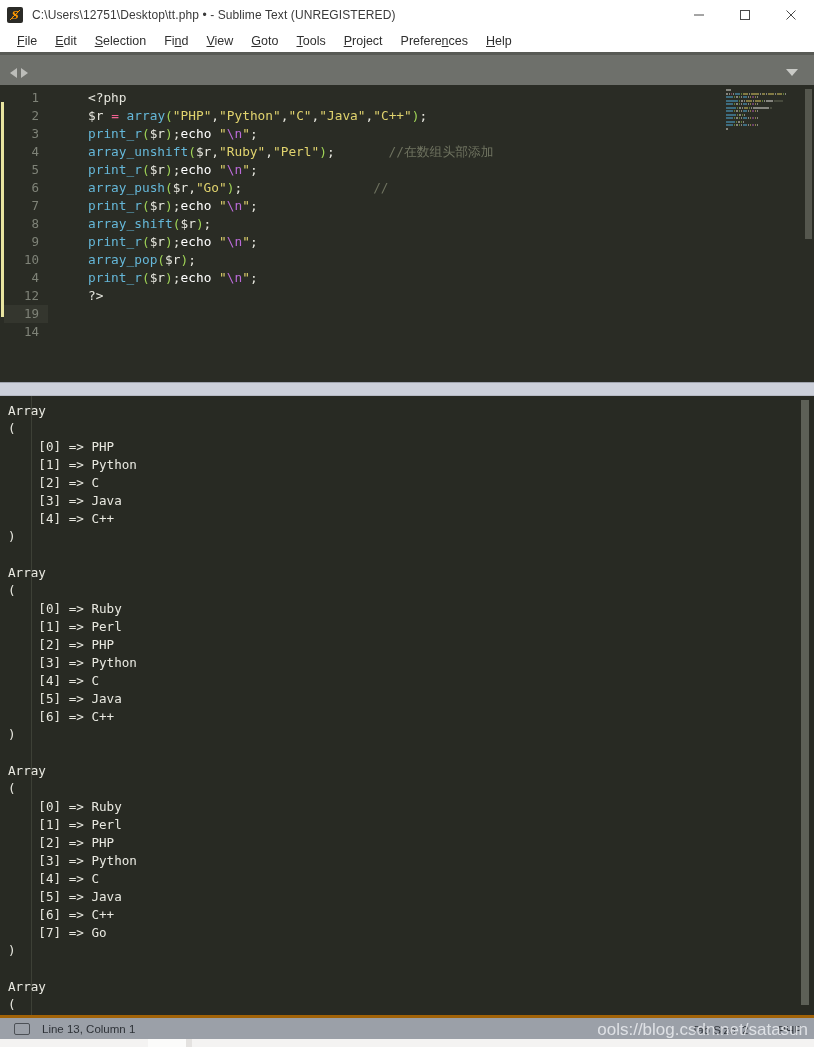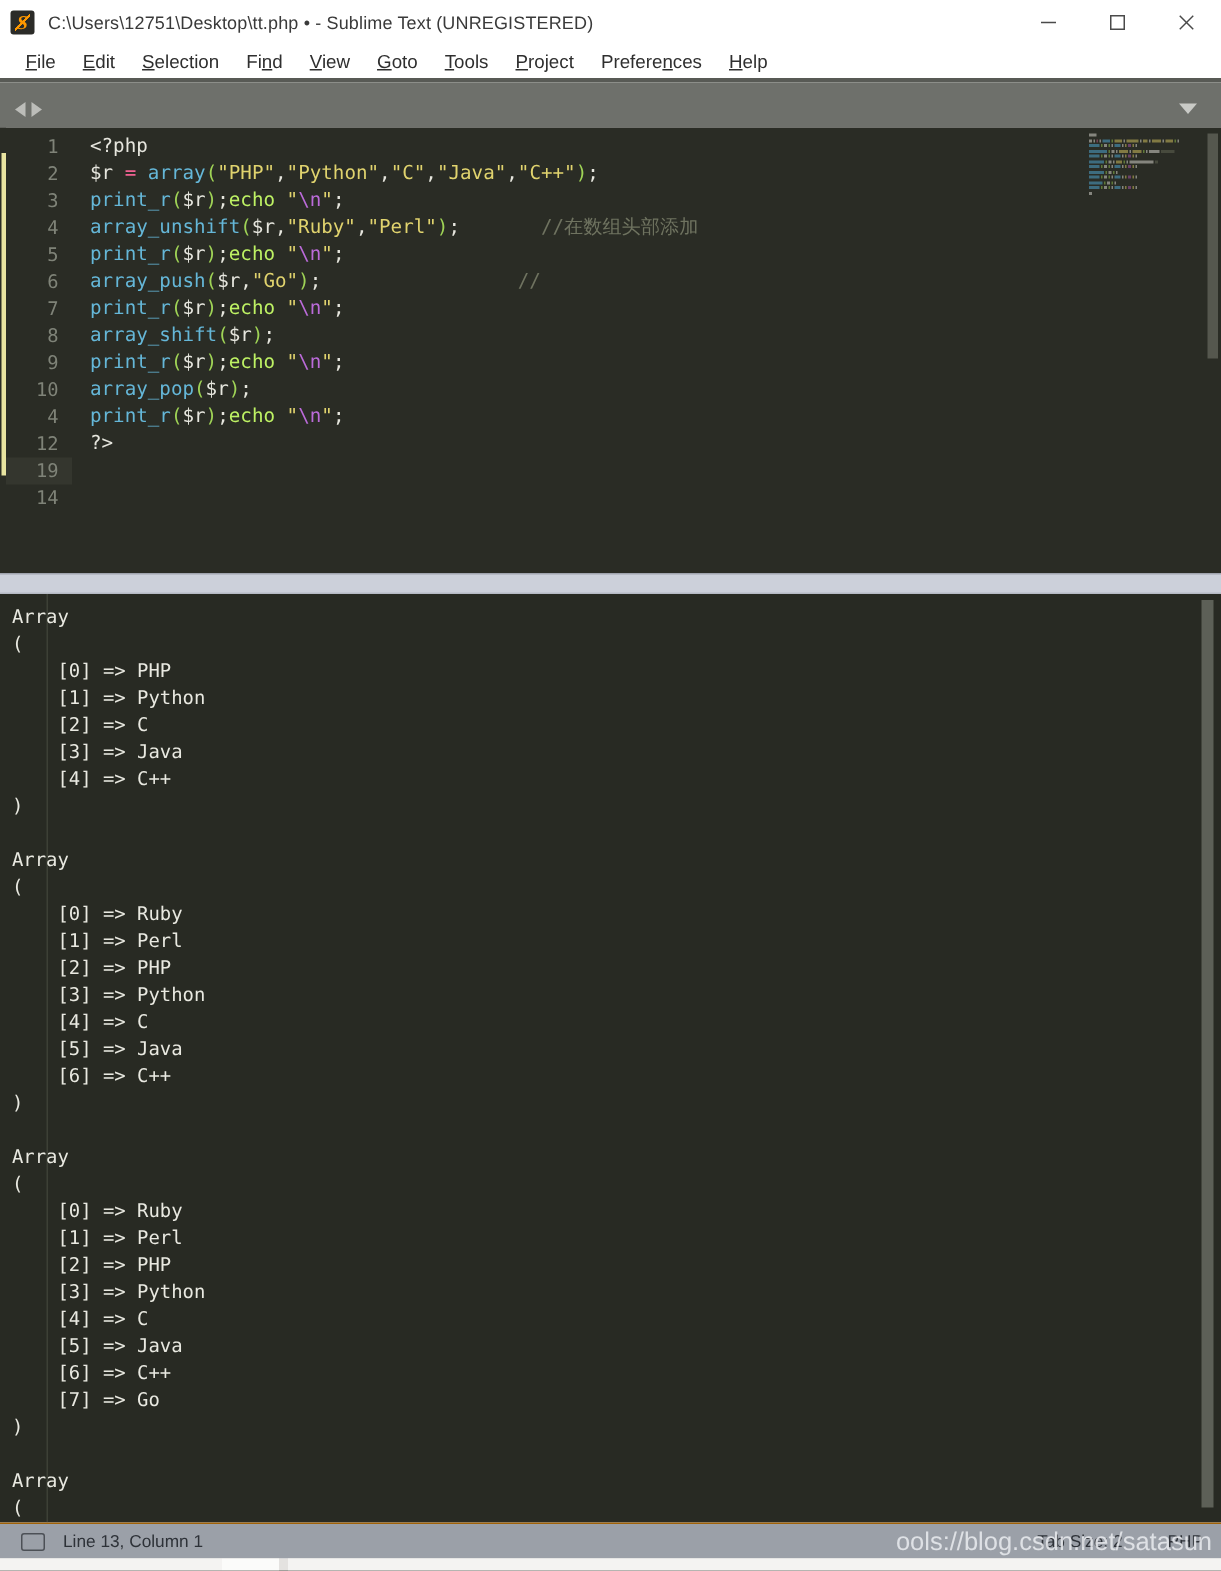--- a/index.html
+++ b/index.html
@@ -136,28 +136,28 @@
     height:18px;line-height:18px;padding-right:9px;
   }
   .gutter .ln.active{background:#34362e;}
   .code{
     flex:1;padding-top:4px;padding-left:12px;box-sizing:border-box;
     font-family:"DejaVu Sans Mono", monospace;
     font-size:12.8px;line-height:18px;
     color:#d8d8d0;white-space:pre;
     position:relative;
   }
-  .code .cl{height:18px;line-height:18px;}
+  .code .cl{height:18px;line-height:18px;margin-left:28px;}
   .t-var{color:#e6e6de;}
   .t-op{color:#f06292;}
   .t-fn{color:#65b7d8;}
   .t-str{color:#e0d36e;}
   .t-punct{color:#9fd356;}
   .t-esc{color:#bb6bd9;}
-  .t-kw{color:#bef264;}
+  .t-kw{color:#ffffff;}
   .t-com{color:#6f7360;}
   .t-plain{color:#e6e6de;}
 
   .minimap{
     position:absolute;right:12px;top:4px;width:76px;height:70px;
     opacity:.92;
   }
   .mm-line{height:2px;margin-bottom:1.5px;display:flex;gap:1px;}
   .mm-seg{height:2px;}
 
@@ -194,21 +194,21 @@
     position:absolute;right:5px;top:4px;width:8px;height:605px;
     background:#5d6057;
   }
 
   
   .statusbar{
     flex:0 0 24px;height:24px;
     background:#9ba0a8;
     display:flex;align-items:center;
     position:relative;
-    border-top:1px solid #a16207;
+    border-top:3px solid #a16207;
     box-sizing:border-box;
   }
   .sb-icon{
     width:16px;height:12px;margin-left:14px;margin-right:12px;
     border:1.6px solid #4c5056;border-radius:2px;flex:0 0 16px;
     box-sizing:border-box;
   }
   .sb-text{font-size:11.5px;color:#2e3238;}
   .sb-right{
     position:absolute;right:12px;top:0;height:24px;

